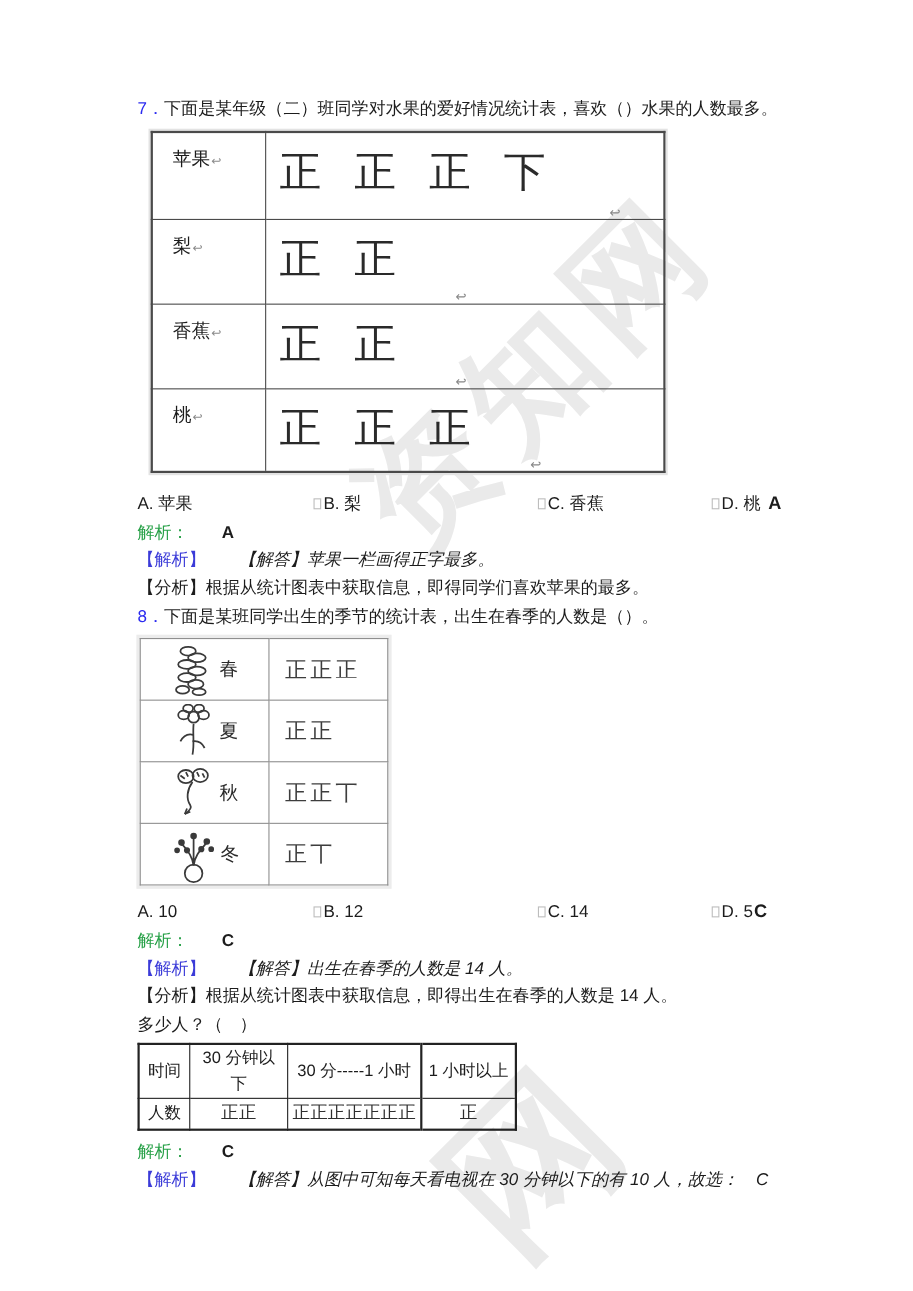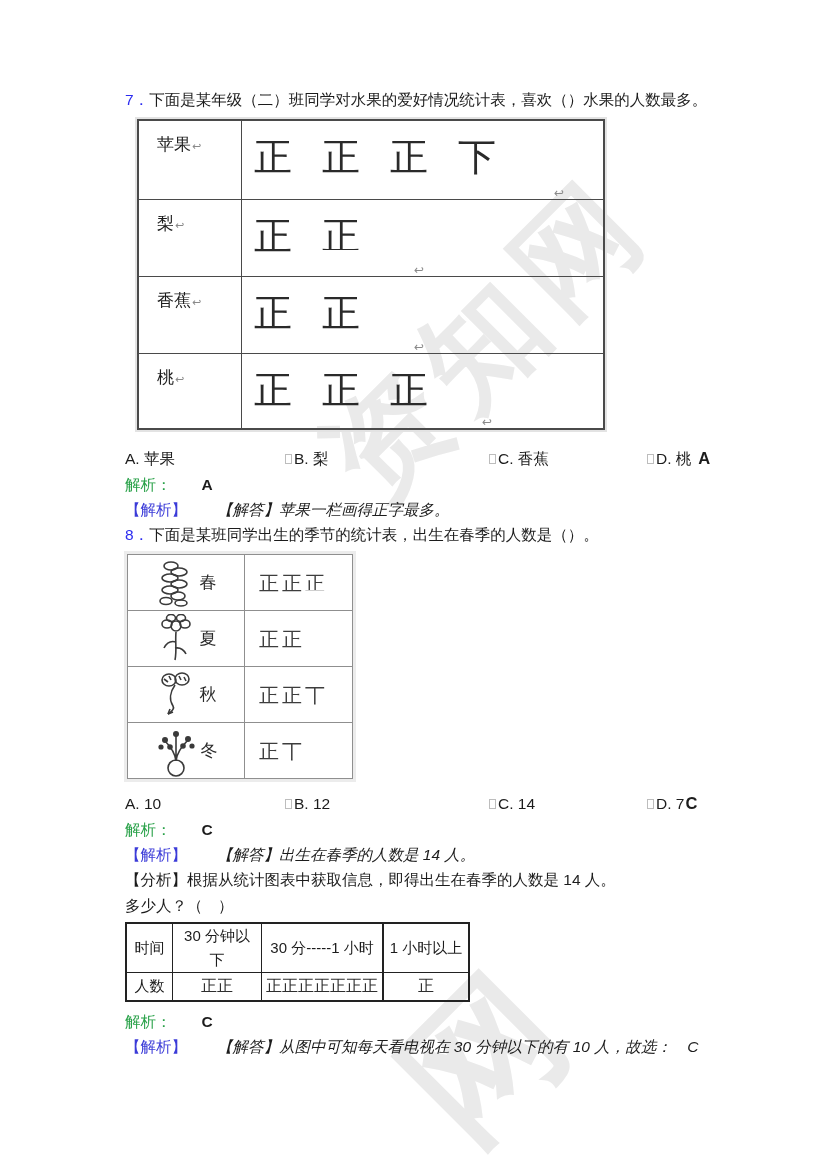--- a/index.html
+++ b/index.html
@@ -152,20 +152,21 @@
     </div>
 
     <div class="jiexi-row">
       <span class="jiexi-lbl">解析：</span>
       <span class="jiexi-ans">A</span>
     </div>
     <div class="jieda-row">
       <span class="jieda-tag">【解析】</span>
       <span class="jieda-body">【解答】苹果一栏画得正字最多。</span>
     </div>
+    <div class="fenxi-row">【分析】根据从统计图表中获取信息，即得同学们喜欢苹果的最多。</div>
 
     <div class="q-title">
       <span class="qnum">8．</span><span>下面是某班同学出生的季节的统计表，出生在春季的人数是（）。</span>
     </div>
 
     <table class="tbl8">
       <tbody>
         <tr>
           <td class="season">
             <div class="season-inner">
@@ -258,21 +259,21 @@
               </div>
             </td>
         </tr>
       </tbody>
     </table>
 
     <div class="opt-row">
       <span class="o1">A. 10</span>
       <span class="o2"><span class="obox"></span><span>B. 12</span></span>
       <span class="o3"><span class="obox"></span><span>C. 14</span></span>
-      <span><span class="obox"></span><span>D. 7</span><span class="ansletter tight">C</span></span>
+      <span><span class="obox"></span><span>D. 5</span><span class="ansletter tight">C</span></span>
     </div>
 
     <div class="jiexi-row">
       <span class="jiexi-lbl">解析：</span>
       <span class="jiexi-ans">C</span>
     </div>
     <div class="jieda-row">
       <span class="jieda-tag">【解析】</span>
       <span class="jieda-body">【解答】出生在春季的人数是 14 人。</span>
     </div>

